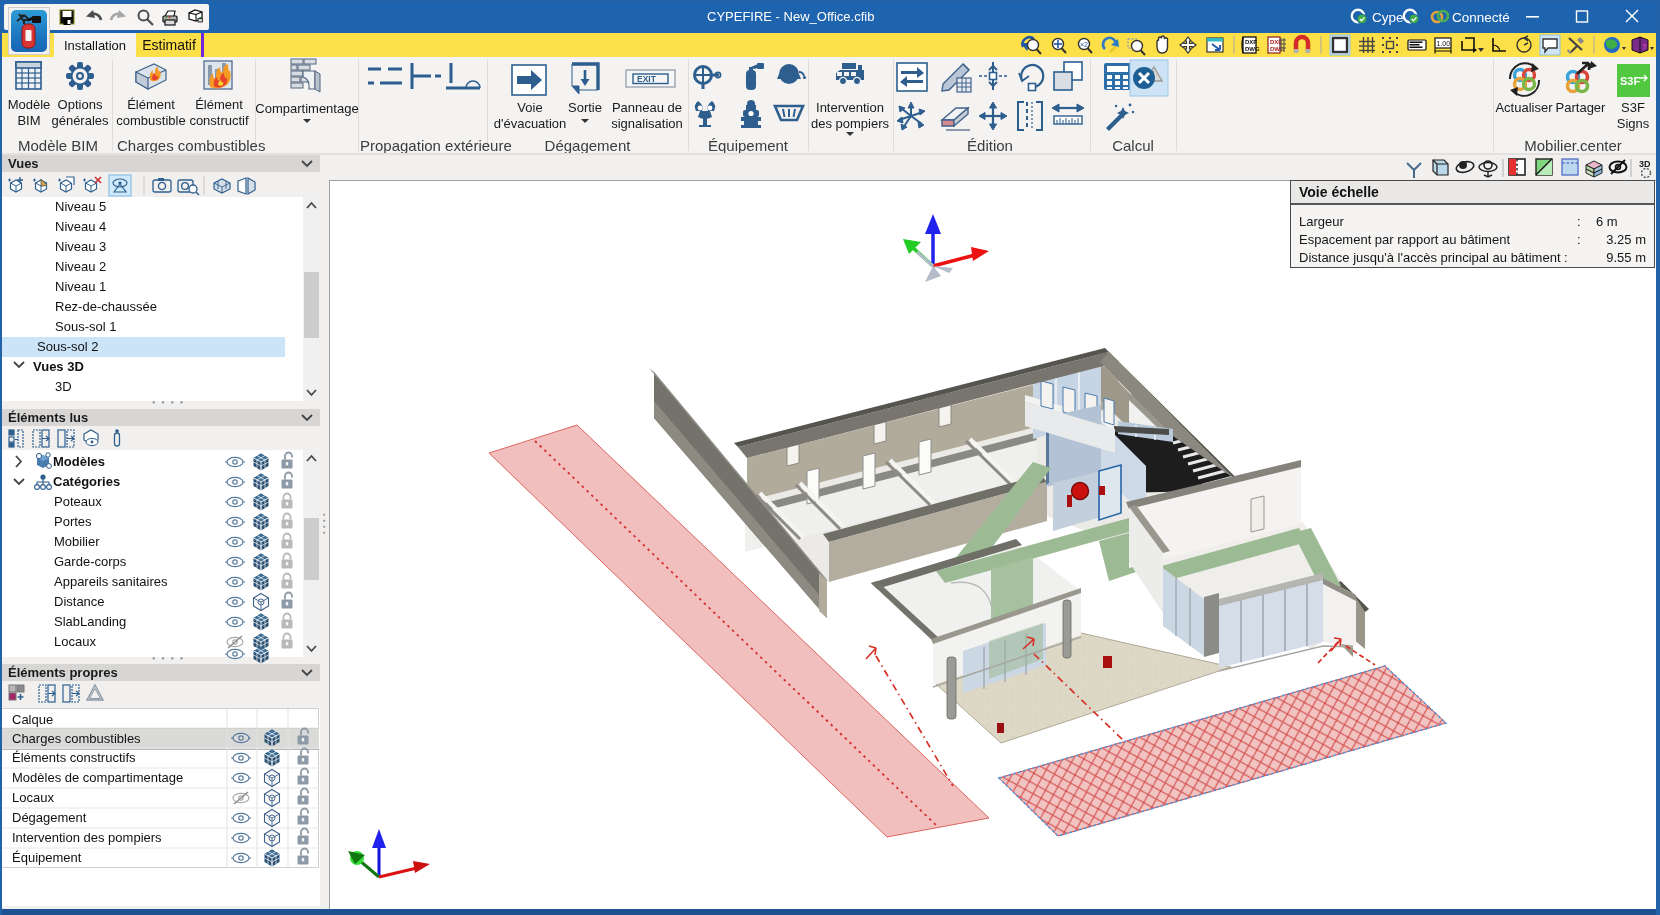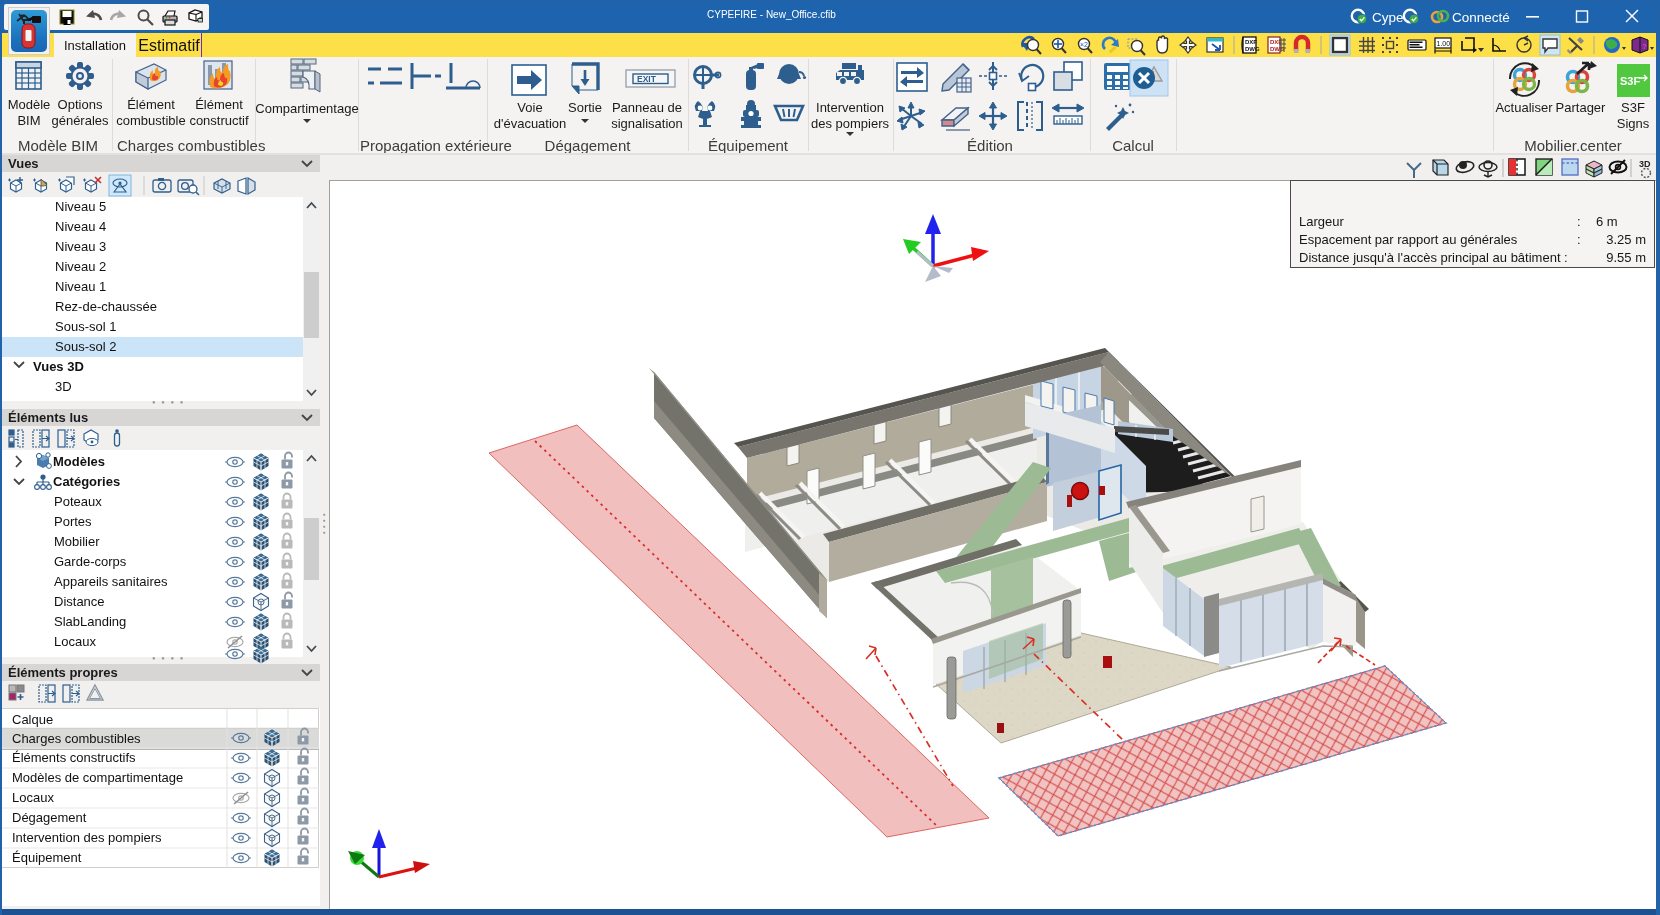--- a/index.html
+++ b/index.html
@@ -2,28 +2,28 @@
 <html><head>
 <meta charset="utf-8">
 <style>
 html,body{margin:0;padding:0;}
 body{width:1660px;height:915px;overflow:hidden;font-family:"Liberation Sans",sans-serif;}
 #app{position:absolute;left:0;top:0;width:1660px;height:915px;background:#f1f0ef;}
 .abs{position:absolute;}
 svg{display:block;}
 
 #titlebar{left:0;top:0;width:1660px;height:33px;background:#1d63ae;}
-#title{color:#fff;font-size:10px;top:9px;left:707px;}
+#title{color:#fff;font-size:13px;top:9px;left:707px;}
 #qat{left:4px;top:4px;width:205px;height:26px;background:#f6f5f4;border-radius:2px;}
 #appbtn{left:8px;top:7px;width:42px;height:48px;background:#f2f1f0;border:1px solid #cfcecd;z-index:5;box-sizing:border-box;}
 #appicon{left:2px;top:2px;width:36px;height:42px;border-radius:5px;background:linear-gradient(180deg,#2e9bd6 0%,#1b71bd 70%,#1a66b4 100%);}
 
 #tabrow{left:0;top:33px;width:1660px;height:24px;background:#fde047;padding-left:8px;}
 #tab1{left:54px;top:0;width:82px;height:24px;background:#f5f4f3;text-align:center;line-height:25px;font-size:13px;color:#111;}
-#tab2{left:137px;top:0;width:64px;height:24px;text-align:center;line-height:25px;font-size:16px;color:#111;border-right:1px solid #6d28d9;}
+#tab2{left:137px;top:0;width:64px;height:24px;text-align:center;line-height:25px;font-size:14px;color:#111;border-right:3px solid #6d28d9;}
 
 #ribbon{left:0;top:57px;width:1660px;height:96px;background:#f4f3f2;}
 .gsep{position:absolute;top:2px;width:1px;height:92px;background:#dddcda;}
 .glabel{position:absolute;top:80px;font-size:15px;color:#3c3c3c;text-align:center;white-space:nowrap;}
 .btxt{position:absolute;font-size:13px;color:#1a1a1a;text-align:center;line-height:15.5px;white-space:nowrap;}
 .drp{position:absolute;width:0;height:0;border-left:4px solid transparent;border-right:4px solid transparent;border-top:4px solid #333;}
 
 #midstrip{left:0;top:153px;width:1660px;height:2px;background:#e2e1e0;}
 
 #lpanel{left:0;top:155px;width:322px;height:753px;background:#f1f0ef;font-size:13px;}
@@ -612,21 +612,21 @@
   <div id="lpanel" class="abs">
     <div class="phead" style="top:0;"><span>Vues</span></div>
     <div class="plist" style="top:42px;height:204px;"></div>
     <div class="row" style="top:42px;left:55px;">Niveau 5</div>
     <div class="row" style="top:62px;left:55px;">Niveau 4</div>
     <div class="row" style="top:82px;left:55px;">Niveau 3</div>
     <div class="row" style="top:102px;left:55px;">Niveau 2</div>
     <div class="row" style="top:122px;left:55px;">Niveau 1</div>
     <div class="row" style="top:142px;left:55px;">Rez-de-chaussée</div>
     <div class="row" style="top:162px;left:55px;">Sous-sol 1</div>
-    <div class="row sel" style="top:182px;left:0px;padding-left:55px;width:248px;">Sous-sol 2</div>
+    <div class="row sel" style="top:182px;left:0px;padding-left:37px;width:248px;">Sous-sol 2</div>
     <div class="row" style="top:202px;left:33px;font-weight:bold;">Vues 3D</div>
     <div class="row" style="top:222px;left:55px;">3D</div>
     <div class="sb" style="top:42px;height:204px;"></div>
     <div class="sbthumb" style="top:117px;height:66px;"></div>
     <div class="dots" style="top:244px;">● ● ● ●</div>
     <div class="phead" style="top:254px;"><span>Éléments lus</span></div>
     <div class="plist" style="top:295px;height:207px;"></div>
     <div class="row" style="top:297px;left:53px;font-weight:bold;">Modèles</div>
     <div class="row" style="top:317px;left:53px;font-weight:bold;">Catégories</div>
     <div class="row" style="top:337px;left:54px;">Poteaux</div>
@@ -1152,22 +1152,23 @@
           <path d="M0 -48 L-7 -29 L7 -29 Z" fill="#2222ee"></path>
       <path d="M0 0 L-20 -17" stroke="#117711" stroke-width="3"></path>
           <circle cx="-22" cy="-19" r="7" fill="#33dd33"></circle>
           <path d="M-31 -26 L-24 -13 L-14 -22 Z" fill="#117711"></path>
       <path d="M0 0 L38 -9" stroke="#dd1111" stroke-width="3"></path>
           <path d="M51 -13 L34 -16 L36 -4 Z" fill="#cc0f0f"></path>
     </g>
   </svg>
   </div>
   <div id="vpanel" class="abs">
+    <div id="vphead">Voie échelle</div>
     <div class="vrow" style="top:33px;">Largeur</div>
-    <div class="vrow" style="top:51px;">Espacement par rapport au générales</div>
+    <div class="vrow" style="top:51px;">Espacement par rapport au bâtiment</div>
     <div class="vrow" style="top:69px;">Distance jusqu'à l'accès principal au bâtiment :</div>
     <div class="vval" style="top:33px;left:286px;">:</div>
     <div class="vval" style="top:51px;left:286px;">:</div>
     <div class="vval" style="top:33px;left:305px;width:50px;text-align:left;">6 m</div>
     <div class="vval" style="top:51px;left:305px;width:50px;text-align:right;">3.25 m</div>
     <div class="vval" style="top:69px;left:305px;width:50px;text-align:right;">9.55 m</div>
   </div>
   <div class="abs" style="left:321px;top:511px;width:6px;height:26px;color:#9a9a9a;font-size:5px;line-height:6px;text-align:center;">●<br>●<br>●<br>●</div>
   <div id="bborder" class="abs"></div>
   <div id="rborder" class="abs"></div>

